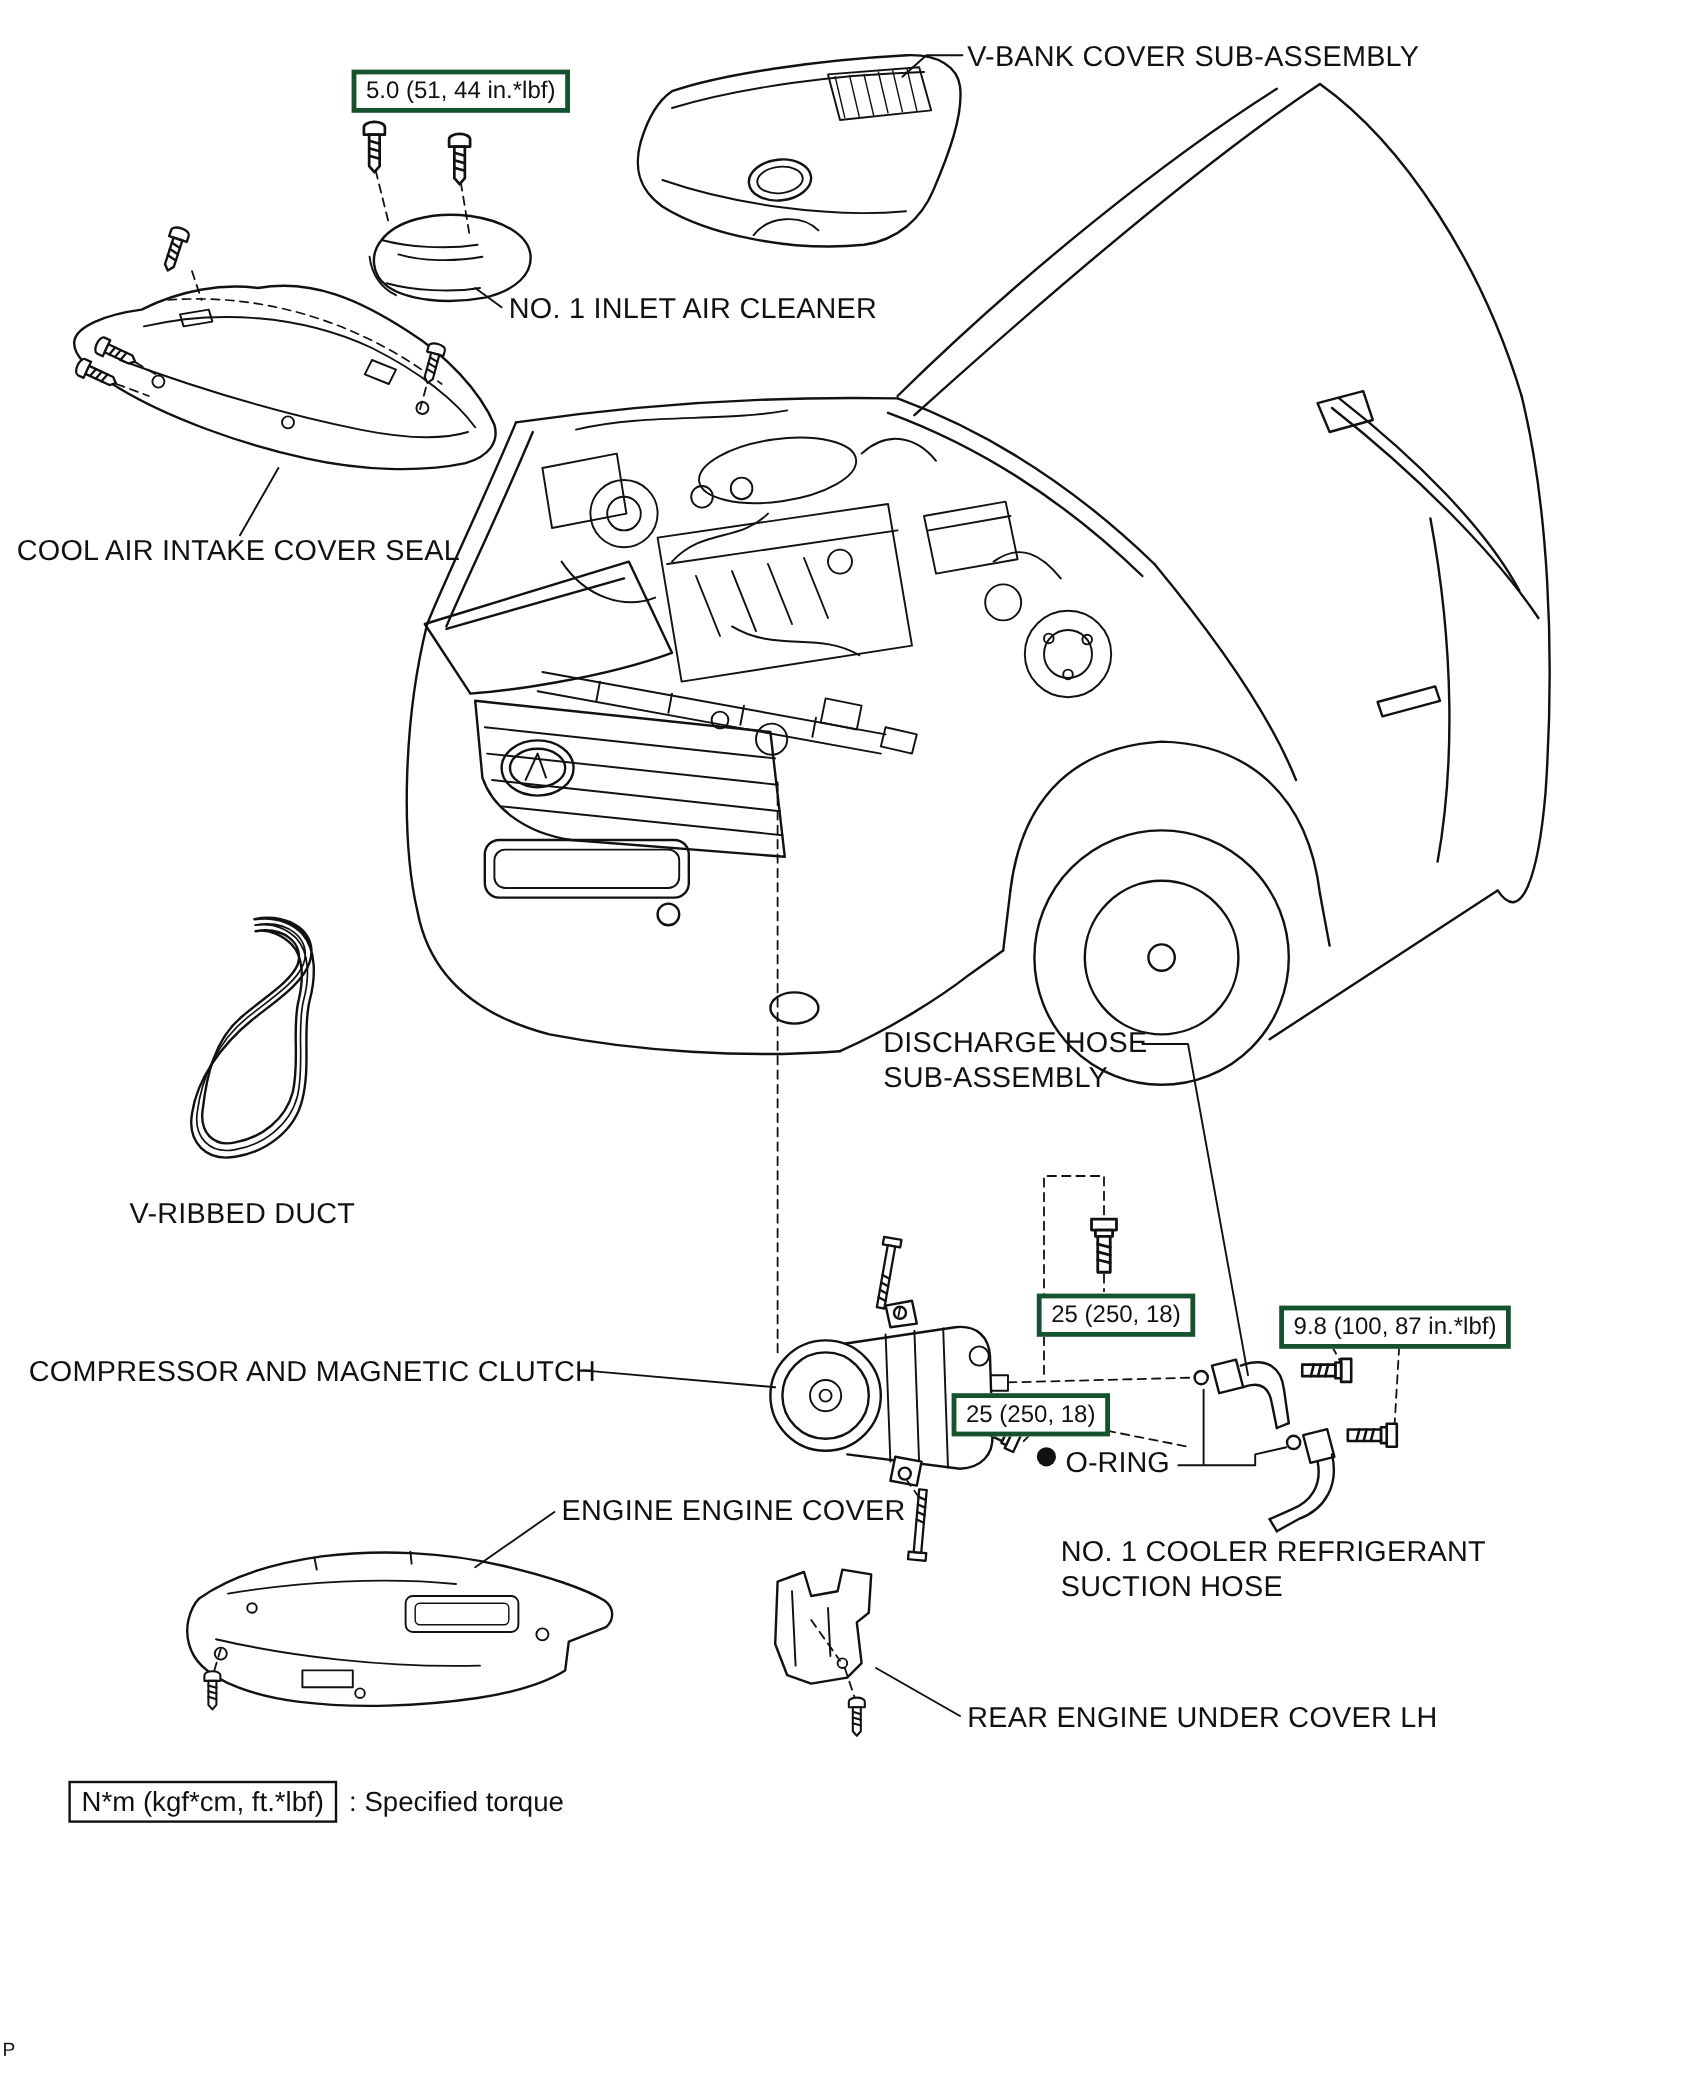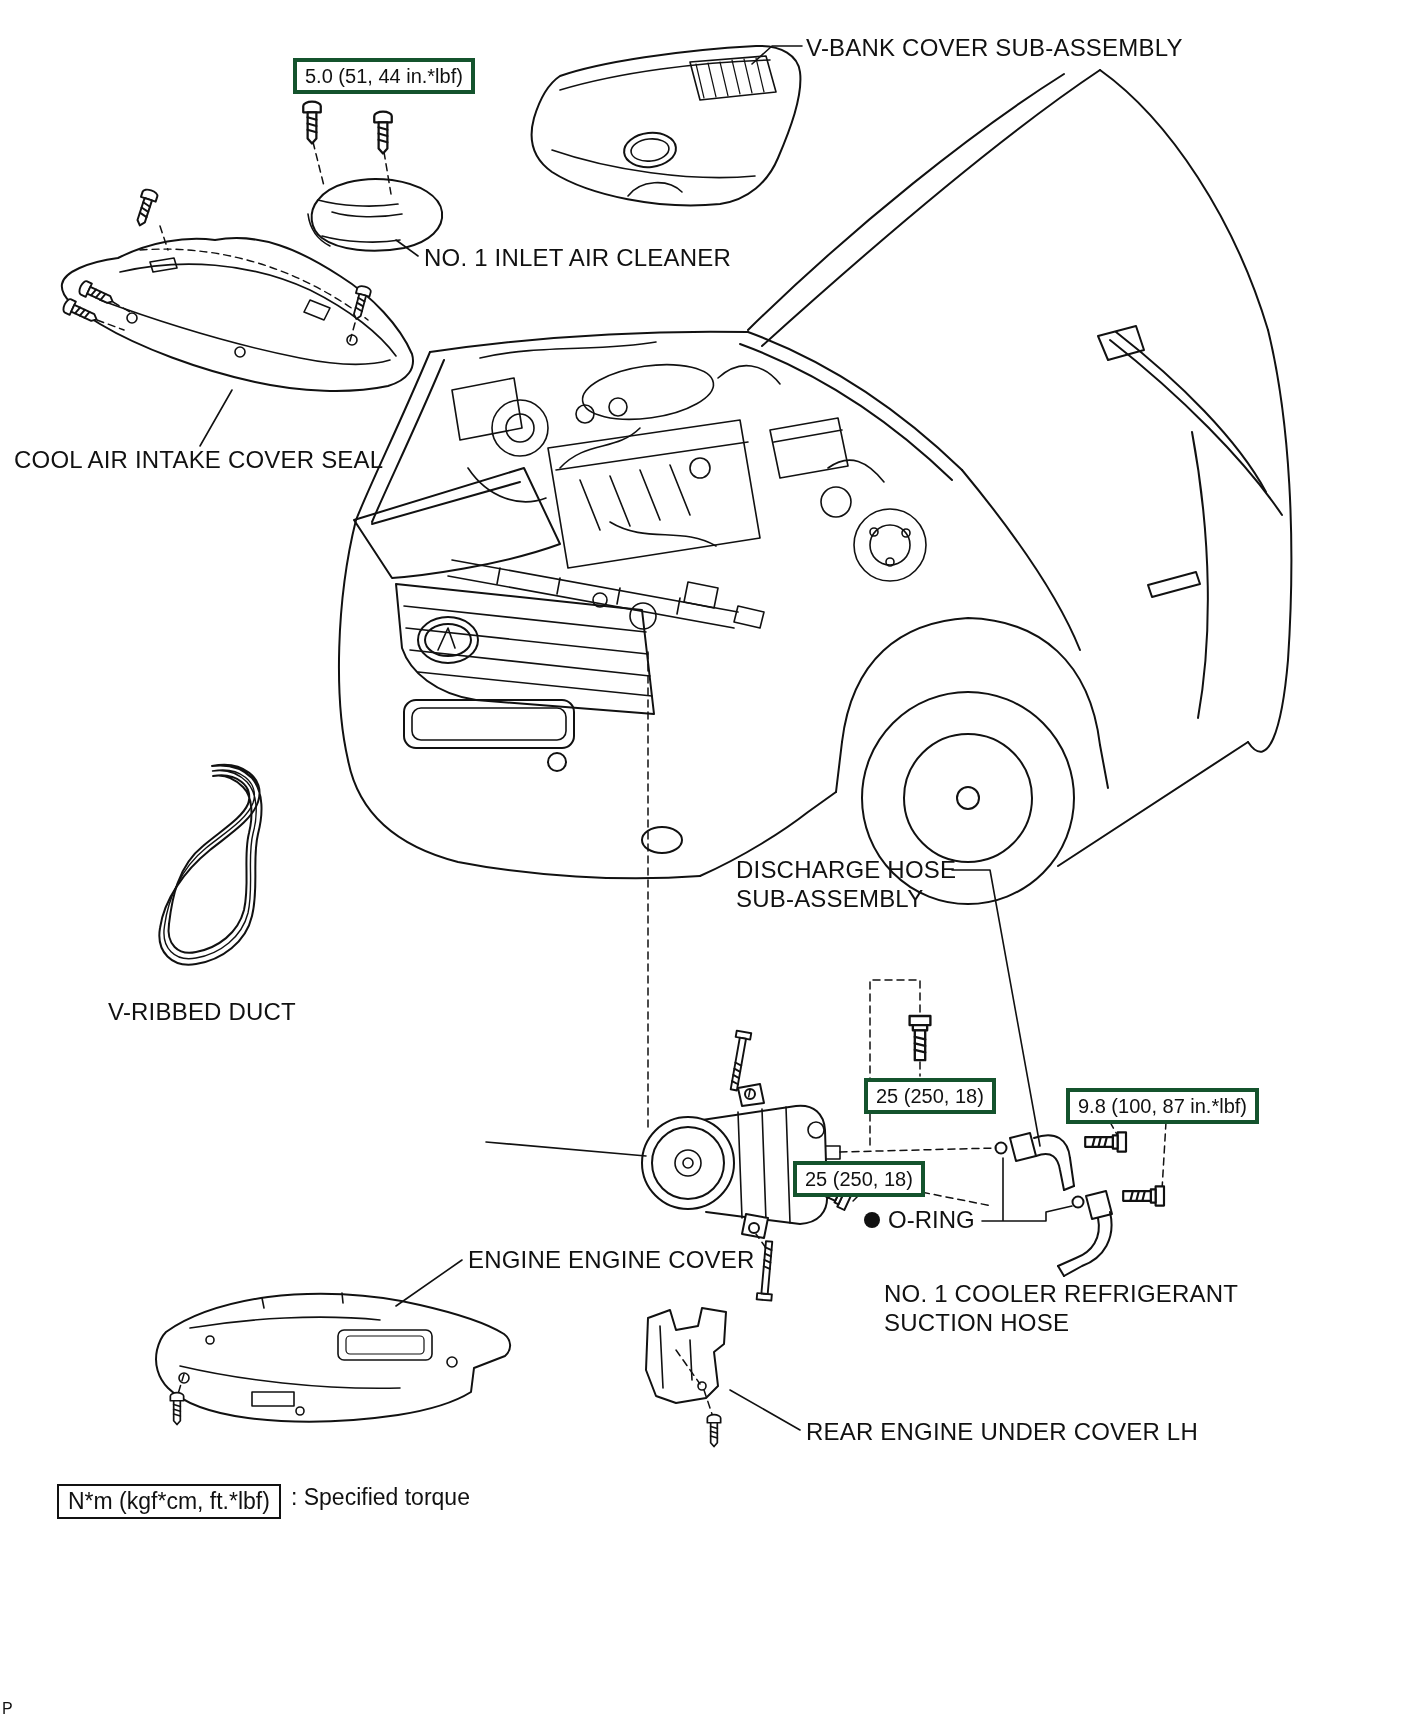--- a/index.html
+++ b/index.html
@@ -12,26 +12,26 @@
   svg.art { position:absolute; left:0; top:0; }
   .part-label {
     position:absolute; font-size:24px; line-height:1.2; white-space:nowrap;
     color:#111111; letter-spacing:0.2px;
   }
   .torque-box {
     position:absolute; font-size:20px; line-height:1.1; white-space:nowrap;
     border:4px solid #14532d; background:#ffffff; padding:3px 8px; color:#111111;
   }
   .legend {
-    position:absolute; left:57px; top:1484px; display:flex; 
+    position:absolute; left:57px; top:1484px; display:flex; align-items:center;
     gap:10px; font-size:23px; color:#111111;
   }
   .legend .box { border:2px solid #111111; padding:2px 9px; background:#fff; }
   .page-marker { position:absolute; left:2px; top:1700px; font-size:16px; }
-  .oring-row { position:absolute; left:864px; top:1206px; display:flex; align-items:center; gap:8px; font-size:24px; }
+  .oring-row { position:absolute; left:864px; top:1206px; display:flex; align-items:flex-start; gap:8px; font-size:24px; }
   .oring-bullet { width:16px; height:16px; border-radius:50%; background:#111111; }
 </style>
 </head>
 <body>
 
 <div class="stage">
 
 <svg class="art" width="1408" height="1734" viewBox="0 0 1408 1734" stroke-linecap="round" stroke-linejoin="round">
 
   <defs>
@@ -274,20 +274,21 @@
 
   <div class="part-label" style="left:14px; top:446px">COOL AIR INTAKE COVER SEAL</div>
 
   <div class="part-label" style="left:108px; top:998px">V-RIBBED DUCT</div>
 
   <div class="part-label" style="left:736px; top:856px">
     <div>DISCHARGE HOSE</div>
     <div>SUB-ASSEMBLY</div>
   </div>
 
+  <div class="part-label" style="left:24px; top:1130px">COMPRESSOR AND MAGNETIC CLUTCH</div>
 
   <div class="oring-row">
     <span class="oring-bullet"></span>
     <span>O-RING</span>
   </div>
 
   <div class="part-label" style="left:884px; top:1280px">
     <div>NO. 1 COOLER REFRIGERANT</div>
     <div>SUCTION HOSE</div>
   </div>

